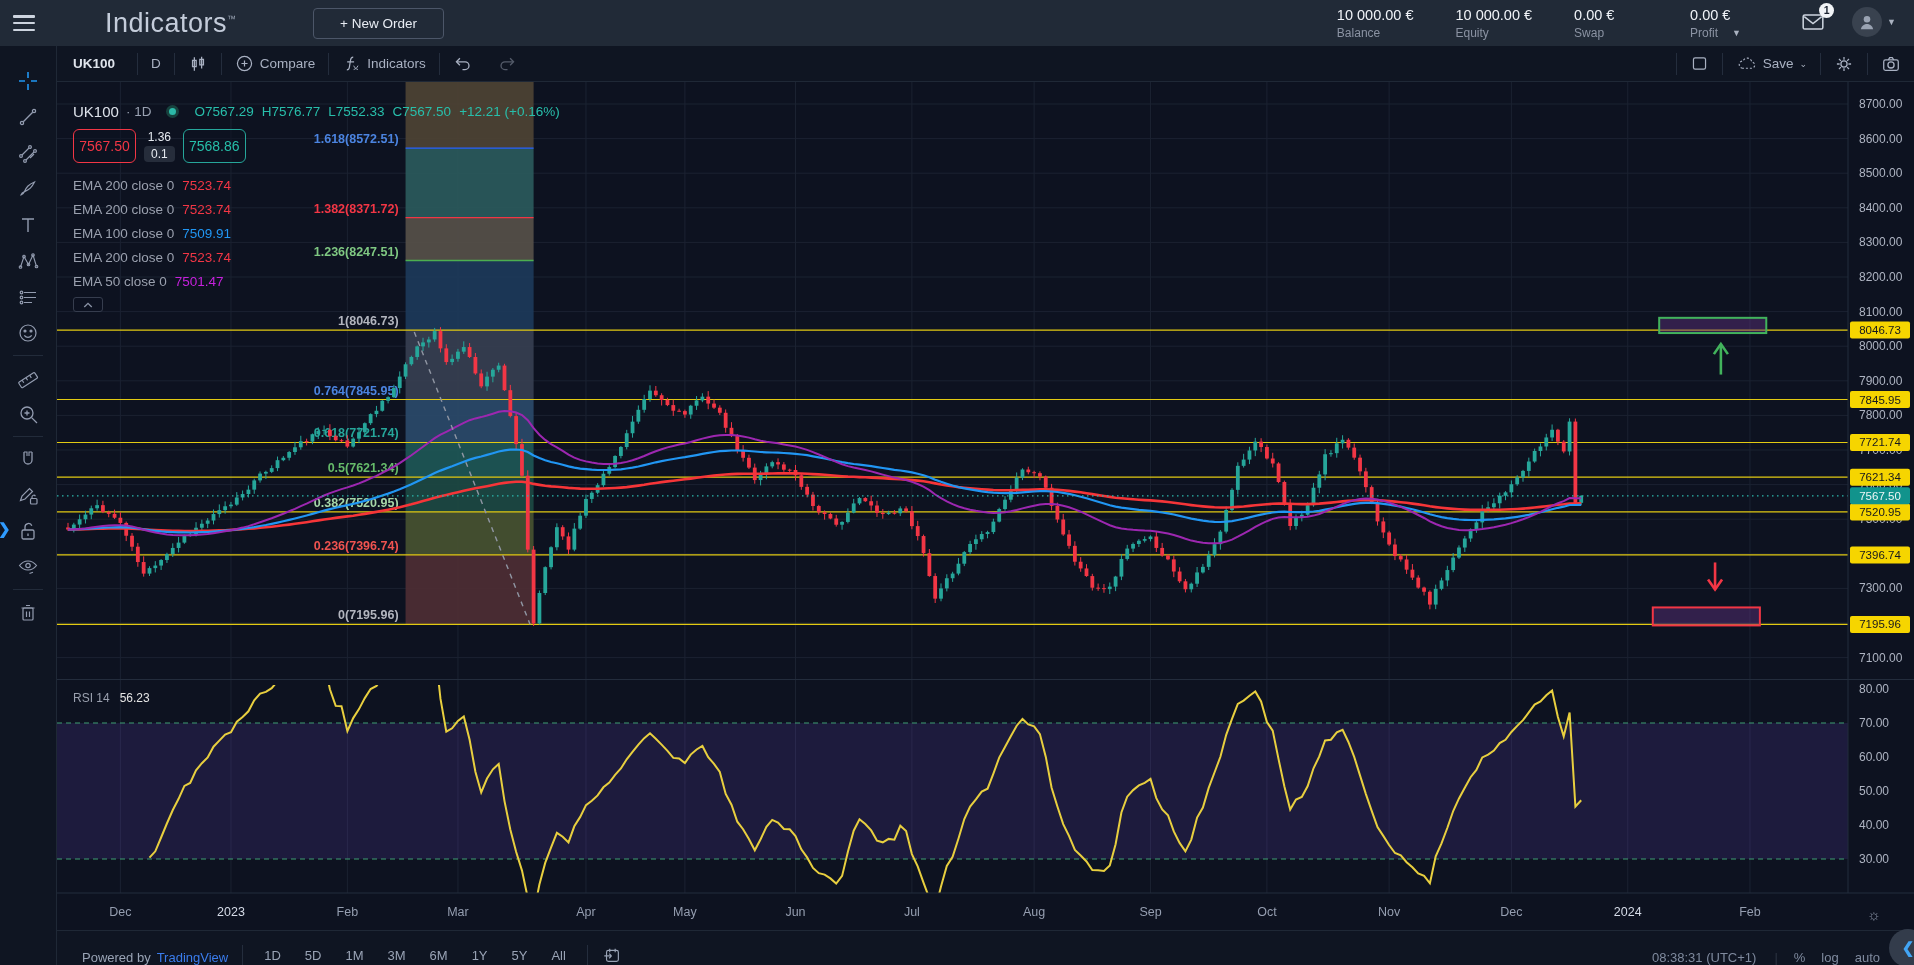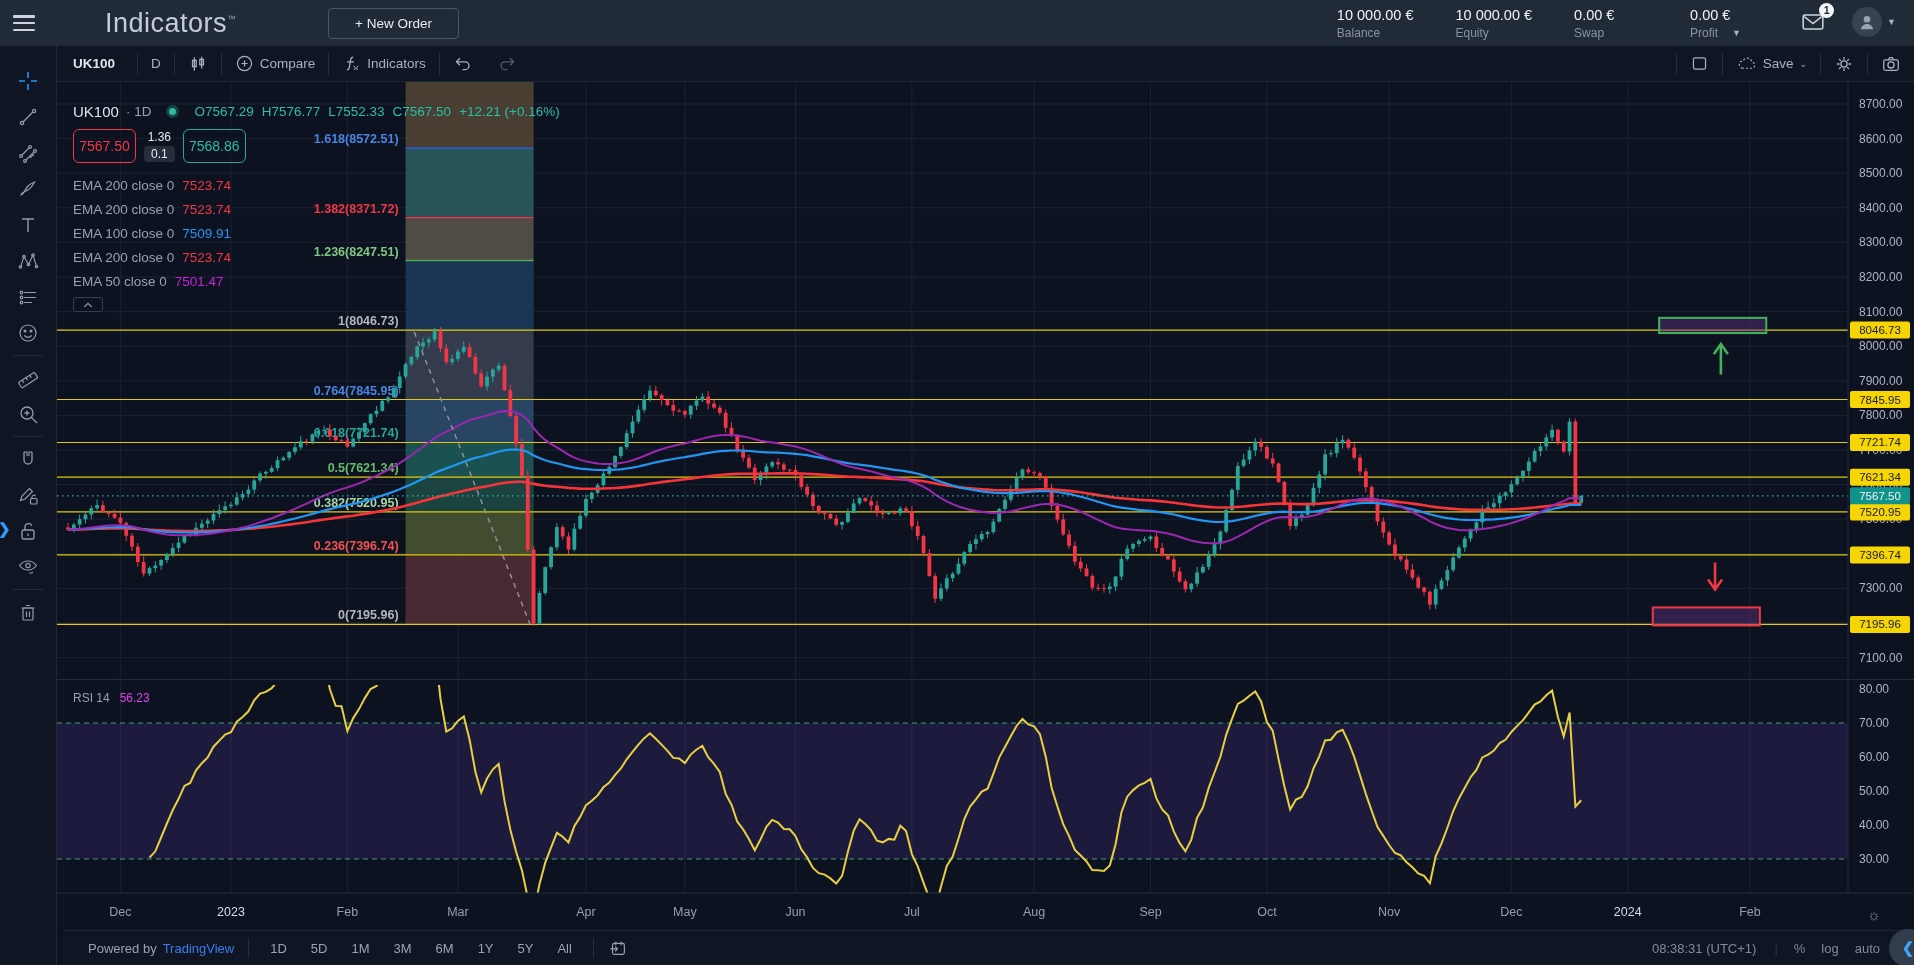--- a/index.html
+++ b/index.html
@@ -7,21 +7,21 @@
   body {
     position:relative; background:#0d1220;
     font-family:"Liberation Sans",sans-serif; color:#d1d4dc;
   }
   
   .app-header{position:absolute;left:0;top:0;width:1914px;height:46px;background:#212a37;display:flex;align-items:center;z-index:30;}
   .hamburger{width:22px;height:16px;display:flex;flex-direction:column;justify-content:space-between;margin-left:13px;cursor:pointer;}
   .hamburger span{display:block;height:2.5px;background:#cdd4df;border-radius:1px;}
   .logo{margin-left:70px;font-size:27px;font-weight:300;letter-spacing:.5px;color:#c4ccda;}
   .logo sup{font-size:9px;color:#97a1b1;}
-  .new-order-btn{position:absolute;left:328px;top:8px;width:131px;height:31px;border:1px solid #4c5668;border-radius:4px;background:transparent;color:#e8ecf3;font-size:13.5px;cursor:pointer;font-family:inherit;}
+  .new-order-btn{position:absolute;left:313px;top:8px;width:131px;height:31px;border:1px solid #4c5668;border-radius:4px;background:transparent;color:#e8ecf3;font-size:13.5px;cursor:pointer;font-family:inherit;}
   .hdr-right{margin-left:auto;display:flex;align-items:flex-start;gap:42px;padding-right:18px;}
   .stat{min-width:74px;}
   .stat .v{font-size:14.5px;color:#f0f3f8;}
   .stat .l{font-size:12px;color:#8b93a3;margin-top:3px;display:flex;align-items:center;gap:14px;}
   .caret{font-size:9px;color:#aab2c0;}
   .hdr-icons{display:flex;align-items:center;gap:26px;margin-left:-6px;}
   .mail-wrap{position:relative;}
   .badge{position:absolute;top:-7px;right:-8px;background:#f2f4f7;color:#1b2230;font-size:10.5px;font-weight:bold;width:15px;height:15px;border-radius:50%;display:flex;align-items:center;justify-content:center;}
   .avatar{width:30px;height:30px;border-radius:50%;background:#39424f;display:flex;align-items:center;justify-content:center;}
   .icon-btn{background:none;border:none;cursor:pointer;padding:0;display:flex;align-items:center;gap:5px;color:#a7afc0;font-family:inherit;}
@@ -51,23 +51,23 @@
   .px-box{width:63px;height:34px;border:1px solid;border-radius:6px;display:flex;align-items:center;justify-content:center;font-size:14px;cursor:pointer;background:rgba(13,18,32,.55);}
   .sell{border-color:#f23645;color:#f23645;}
   .buy{border-color:#26a69a;color:#26bfa9;}
   .spread{display:flex;flex-direction:column;align-items:center;gap:2px;font-size:12px;color:#e6eaf0;justify-content:center;}
   .spread .lo{background:#262d3b;border-radius:4px;padding:1px 7px;}
   .ind-rows{margin-top:10px;}
   .ind-row{display:flex;gap:8px;height:24px;align-items:center;color:#9aa0ae;cursor:pointer;}
   .legend-collapse{margin-top:4px;width:30px;height:15px;border:1px solid #363d4e;border-radius:3px;background:rgba(13,18,32,.4);display:flex;align-items:center;justify-content:center;cursor:pointer;color:#8a93a6;}
   .rsi-legend{position:absolute;left:73px;top:691px;z-index:10;font-size:12px;display:flex;gap:10px;}
   .rsi-name{color:#9aa0ae;}
-  .rsi-val{color:#d946ef;}
+  .rsi-val{color:#e5e5e5;}
   
-  .bottom-bar{position:absolute;left:63px;right:0;bottom:0;height:35px;background:#0f1522;border-top:1px solid #1f2836;display:flex;align-items:center;font-size:13px;color:#99a3b5;z-index:20;padding-left:25px;}
+  .bottom-bar{position:absolute;left:57px;right:0;bottom:0;height:35px;background:#0f1522;border-top:1px solid #1f2836;display:flex;align-items:flex-end;font-size:13px;color:#99a3b5;z-index:20;padding-left:25px;}
   .bb-link{color:#3a7ced;margin-left:6px;cursor:pointer;}
   .bb-sep{width:1px;height:20px;background:#242d3d;margin:0 14px;}
   .ranges{display:flex;gap:10px;}
   .ranges span{padding:2px 7px;cursor:pointer;}
   .bb-right{margin-left:auto;display:flex;align-items:center;padding-right:34px;color:#7f8a9e;}
   .bb-right span{margin-left:16px;cursor:pointer;}
   .edge-chevron{position:absolute;left:-2px;top:520px;z-index:25;color:#2f9bff;font-size:15px;font-weight:bold;cursor:pointer;}
   .float-collapse{position:absolute;right:-13px;bottom:-2px;width:38px;height:38px;border-radius:50%;background:#333c4b;color:#42a5f5;display:flex;align-items:center;justify-content:center;font-size:15px;font-weight:bold;z-index:40;cursor:pointer;}
   svg .noint{pointer-events:none;}
 </style>

